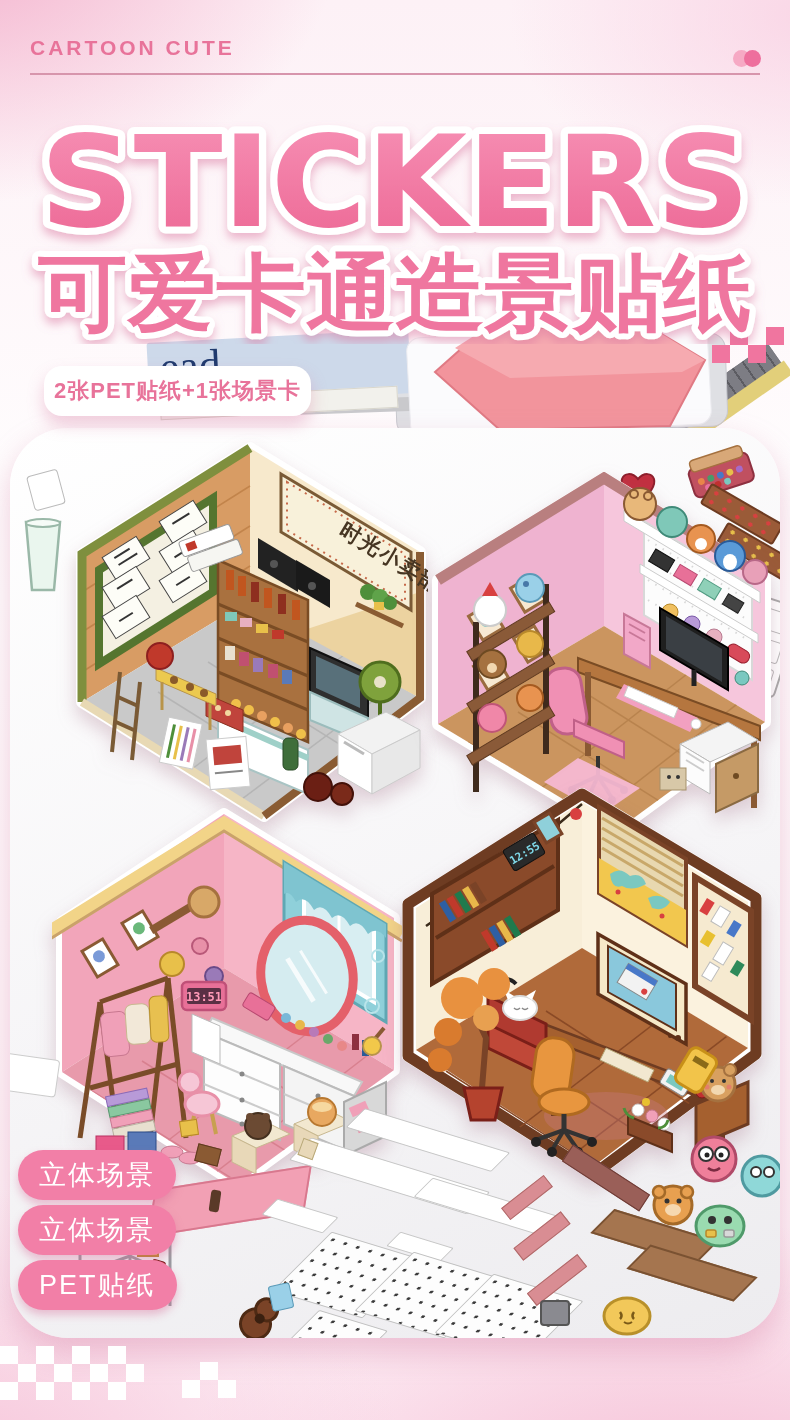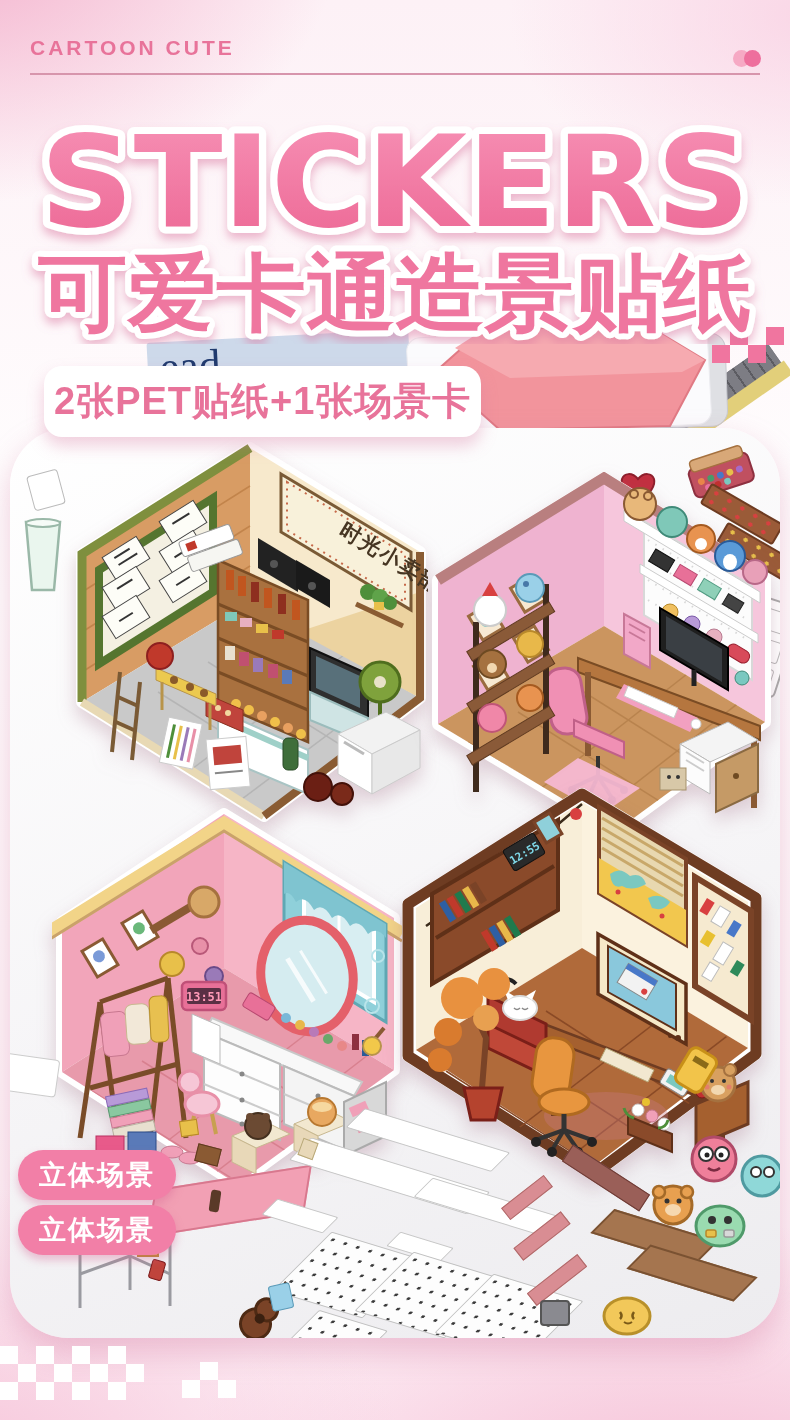--- a/index.html
+++ b/index.html
@@ -9,26 +9,26 @@
       radial-gradient(620px 420px at -6% -4%, rgba(243,174,202,.95), rgba(243,174,202,0) 62%),
       radial-gradient(520px 320px at 104% 1%, rgba(249,209,227,.85), rgba(249,209,227,0) 60%),
       radial-gradient(760px 470px at -8% 104%, rgba(246,196,217,1), rgba(246,196,217,0) 62%),
       radial-gradient(900px 520px at 88% 108%, rgba(244,183,208,.95), rgba(244,183,208,0) 60%),
       linear-gradient(180deg,#fdf1f6 0%,#ffffff 42%,#fdeef5 100%);}
   .abs{position:absolute}
   .brand{left:30px;top:36px;font-size:21px;font-weight:bold;letter-spacing:3px;color:#e8739a}
   .hline{left:30px;top:73px;width:730px;height:1.5px;background:#d795ac}
   .dot{width:17px;height:17px;border-radius:50%}
   .badge{left:44px;top:366px;background:#fff;border-radius:18px;padding:10px 10px;
-    color:#e8739a;font-weight:bold;font-size:38px;letter-spacing:1px;z-index:6;
+    color:#e8739a;font-weight:bold;font-size:22px;letter-spacing:1px;z-index:6;
     box-shadow:0 9px 16px rgba(216,120,160,.35)}
   .photo{left:10px;top:428px;width:770px;height:910px;border-radius:58px;z-index:2;overflow:hidden;
     background:linear-gradient(160deg,#ffffff 0%,#f6f5f7 55%,#edecef 100%);
     box-shadow:0 14px 30px rgba(213,130,165,.40)}
-  .pill{left:18px;background:#f27fa7;color:#fff;font-weight:bold;font-size:27px;letter-spacing:2px;
+  .pill{left:18px;background:#f27fa7;color:#fff;font-weight:normal;font-size:27px;letter-spacing:2px;
     padding:7px 21px;border-radius:26px;z-index:6;box-shadow:0 5px 9px rgba(214,100,148,.38)}
   .checker{background:repeating-conic-gradient(#f0759f 0 25%, transparent 0 50%);background-size:36px 36px}
   .checkerW{background:repeating-conic-gradient(#ffffff 0 25%, transparent 0 50%);background-size:36px 36px}
   .board{background-color:#fdfdfd;border:1.5px solid #c0c0c0;border-radius:2px;
     background-image:radial-gradient(circle,#3c3c3c 1.5px,transparent 1.9px);background-size:13px 13px}
   .plank{background:#fff;border:1.5px solid #c6c6c6;border-radius:2px}
   svg{display:block}
   .scene{filter:drop-shadow(0 9px 9px rgba(150,95,120,.28))}
 </style>
 </head>
@@ -812,17 +812,18 @@
     <div class="abs" style="left:186px;top:718px;width:22px;height:16px;background:#8a5a33;border:1.5px solid #5f3a20;transform:rotate(14deg)"></div>
     <div class="abs" style="left:140px;top:832px;width:12px;height:18px;background:#c0443c;border:1.5px solid #7a1818;border-radius:3px;transform:rotate(16deg)"></div>
     <div class="abs" style="left:260px;top:856px;width:20px;height:24px;background:#9ad0e8;border:1.5px solid #5a9ab8;border-radius:3px;transform:rotate(-12deg)"></div>
     <div class="abs" style="left:200px;top:762px;width:10px;height:22px;background:#5a3a28;border-radius:3px;transform:rotate(8deg)"></div>
     <div class="abs" style="left:170px;top:692px;width:16px;height:14px;background:#e8c04a;border:1.5px solid #b8882a;transform:rotate(-8deg)"></div>
     <div class="abs" style="left:290px;top:712px;width:14px;height:16px;background:#e8d8b8;border:1.5px solid #b8a878;transform:rotate(20deg)"></div>
   </div>
 
   <div class="abs pill" style="top:1150px">立体场景</div>
   <div class="abs pill" style="top:1205px">立体场景</div>
+  <div class="abs pill" style="top:1260px">PET贴纸</div>
 
   <div class="abs checkerW" style="left:0;top:1346px;width:144px;height:54px;background-position:18px 0;z-index:3"></div>
   <div class="abs checkerW" style="left:182px;top:1362px;width:54px;height:36px;z-index:3"></div>
 
 </div>
 
 </body></html>

